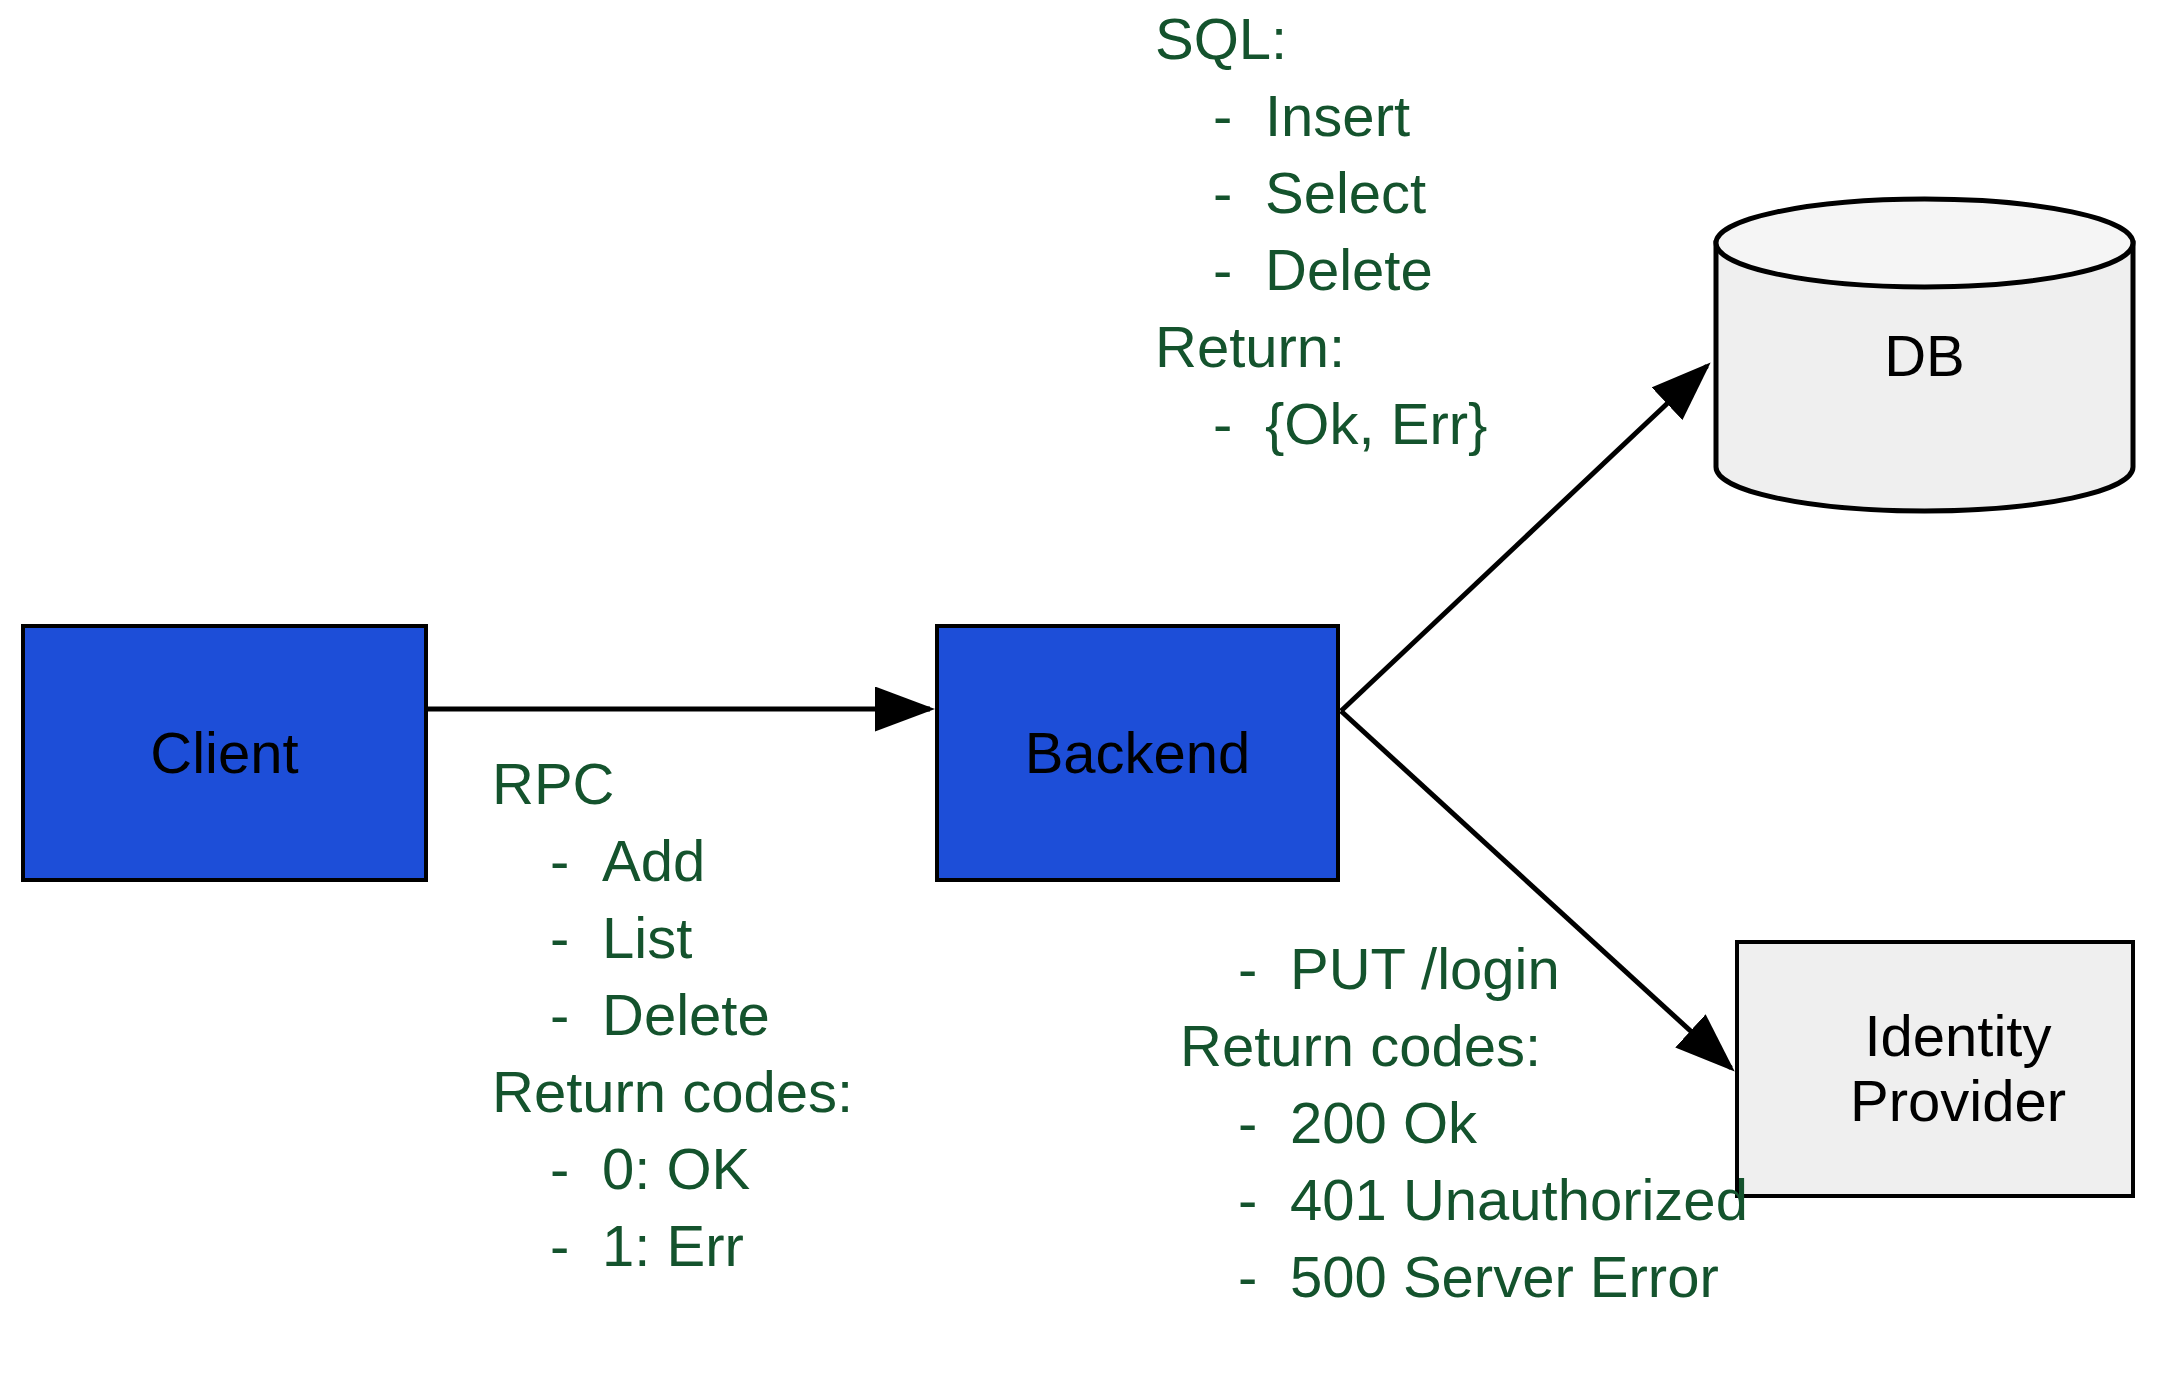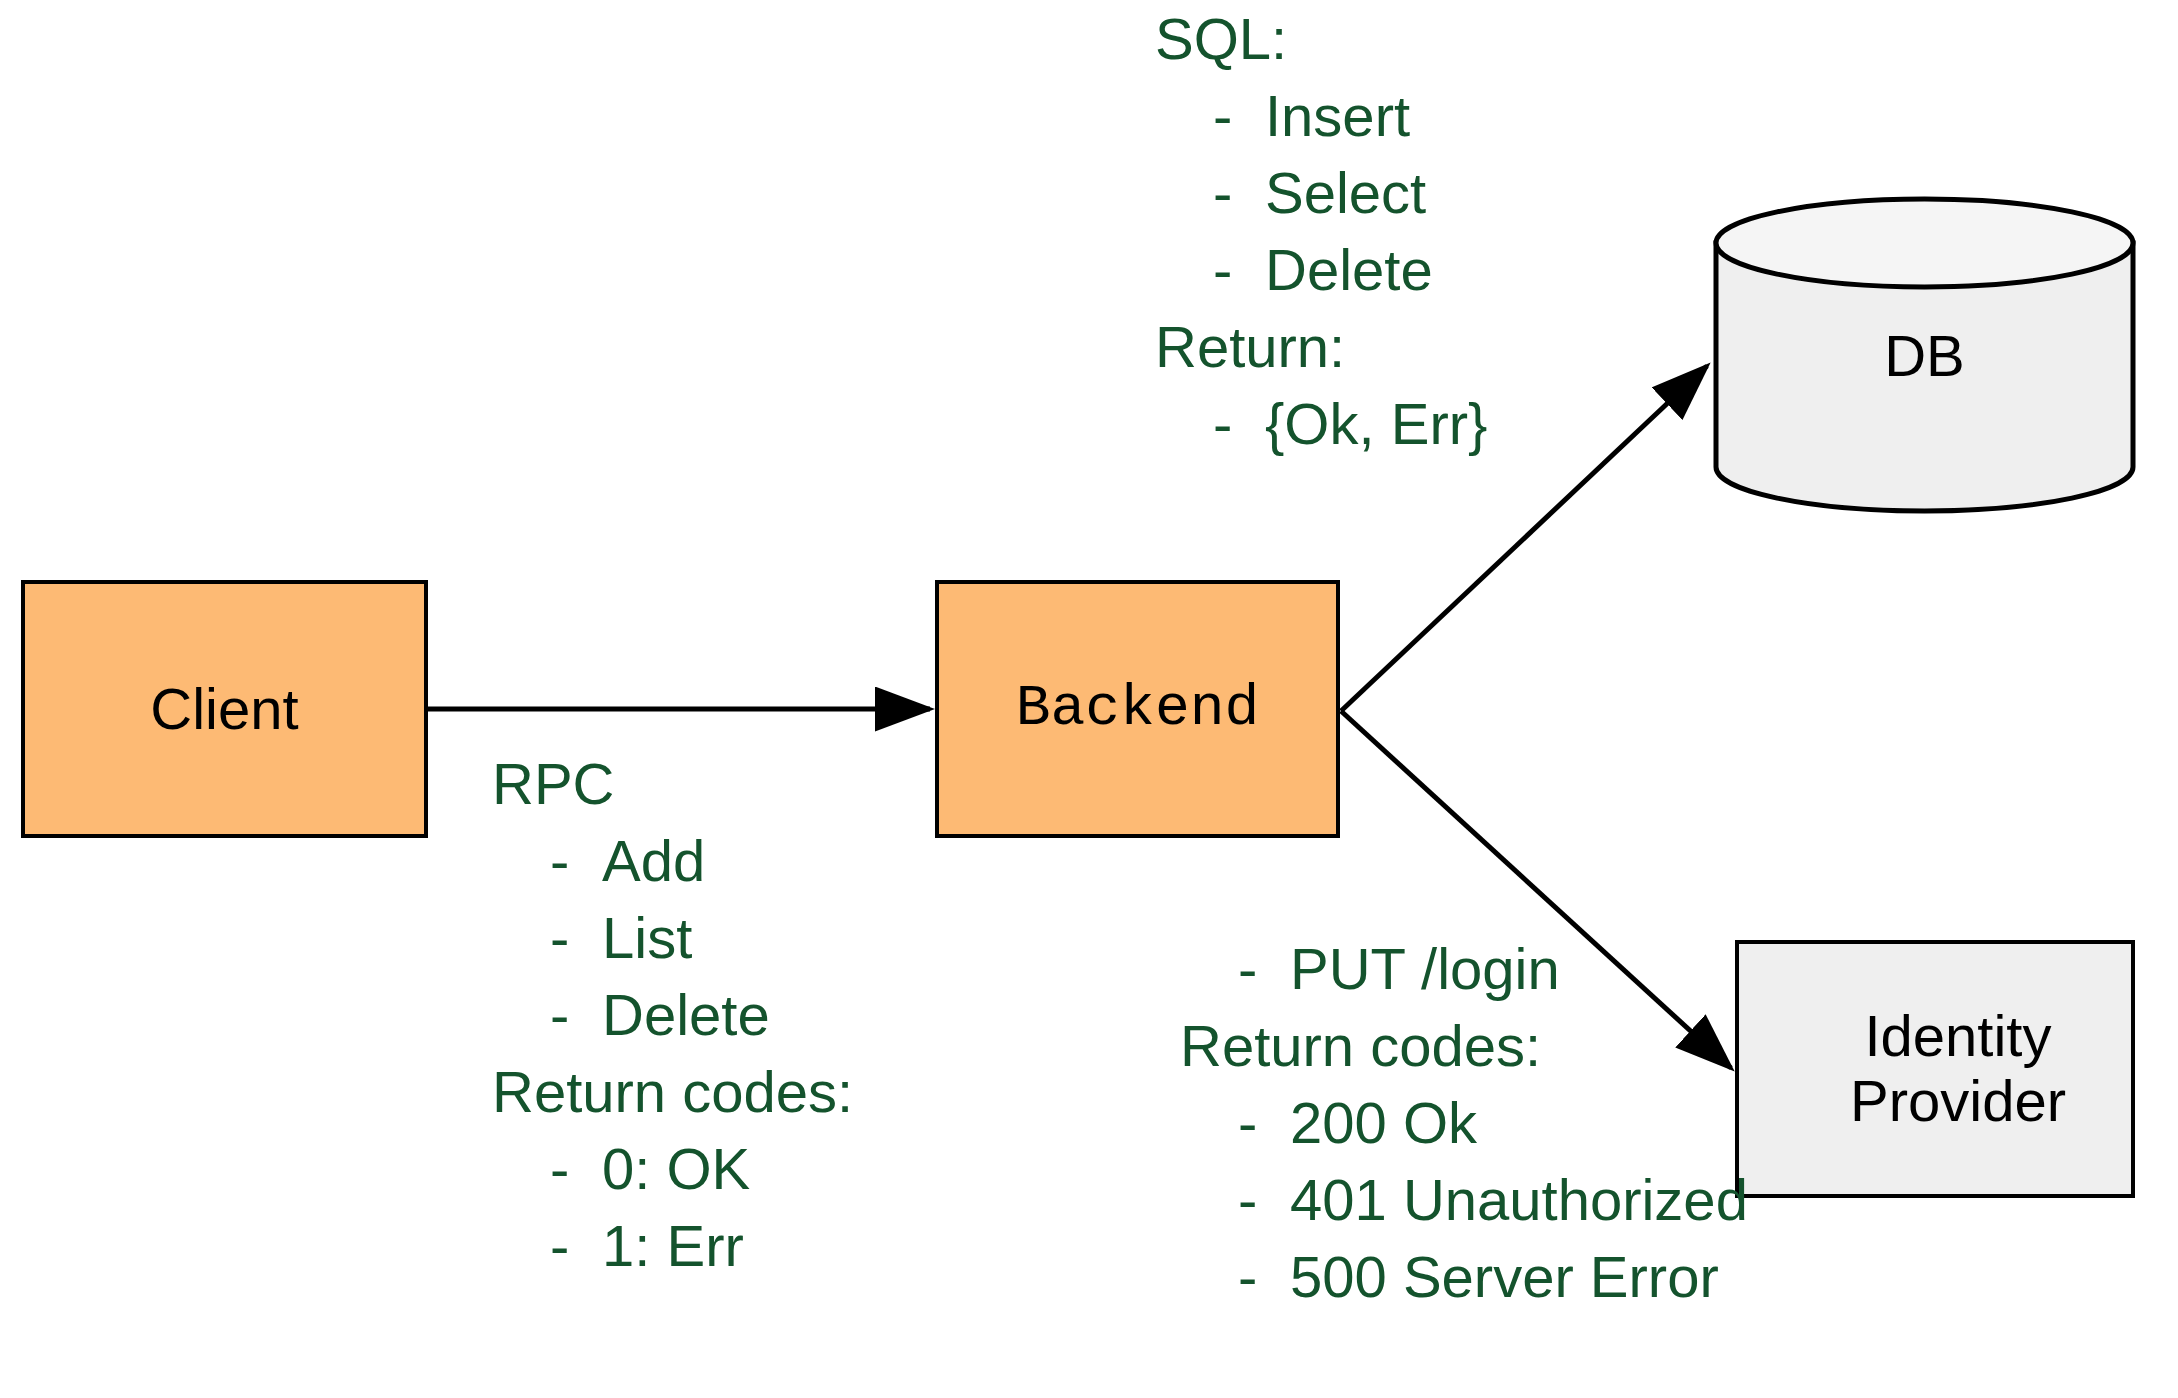--- a/index.html
+++ b/index.html
@@ -36,29 +36,30 @@
     justify-content: center;
     text-align: center;
     font-size: 58px;
     line-height: 1.12;
     color: #000000;
   }
   .node-rect {
     border: 4px solid #000000;
   }
   .node-service {
-    background: #fdba74;
+    background: #1d4ed8;
+    margin-top: 44px;
   }
   .node-external {
     background: #EFEFEF;
     padding-left: 46px;
   }
 
   #node-client  { left: 21px;   top: 580px;  width: 407px; height: 258px; }
-  #node-backend { left: 935px;  top: 580px;  width: 405px; height: 258px; font-family: Liberation Mono, monospace; }
+  #node-backend { left: 935px;  top: 580px;  width: 405px; height: 258px; }
   #node-idp     { left: 1735px; top: 940px;  width: 400px; height: 258px; }
 
   
   #node-db {
     position: absolute;
     left: 1712px;
     top: 195px;
     width: 425px;
     height: 320px;
   }

